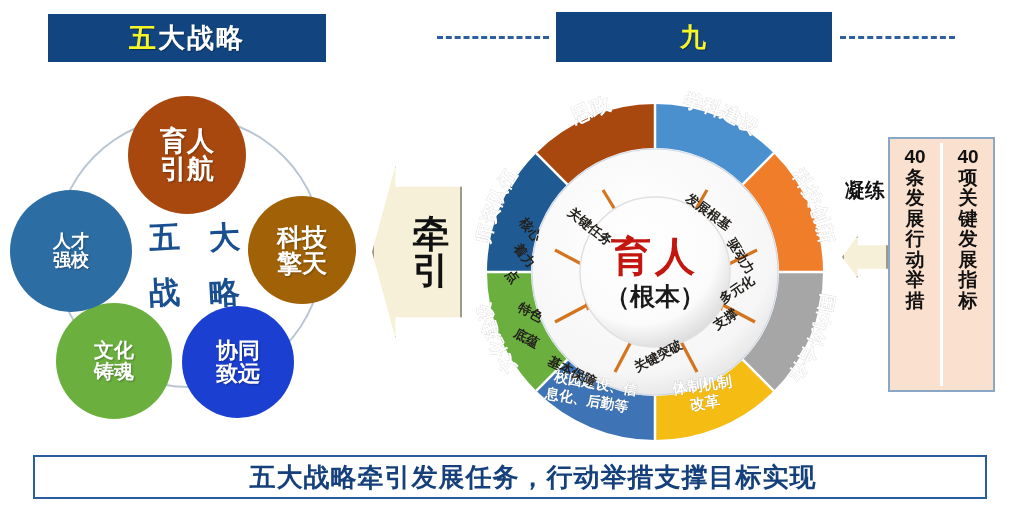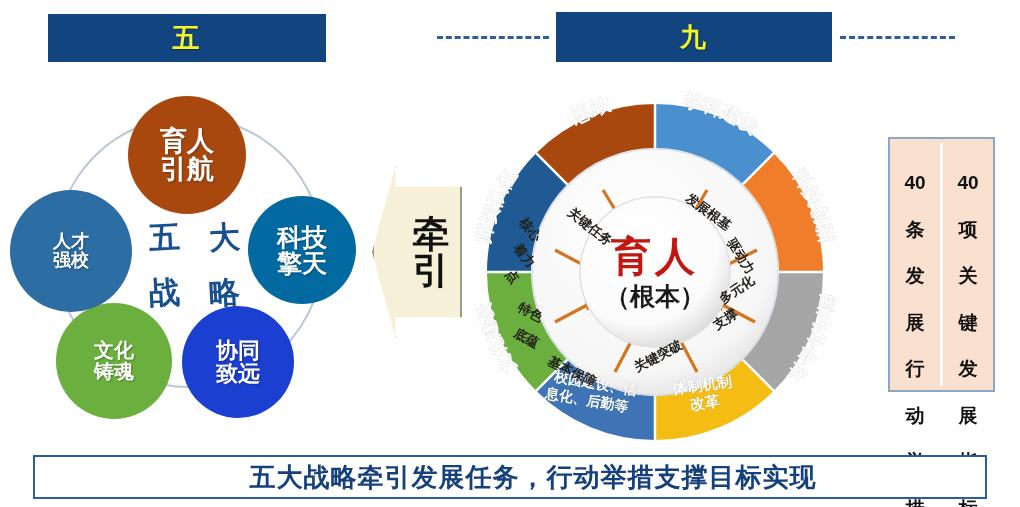--- a/index.html
+++ b/index.html
@@ -52,21 +52,21 @@
     border: 2px solid #b9c6d4; border-radius: 50%;
   }
   .bubble {
     position: absolute; border-radius: 50%;
     display: flex; flex-direction: column; align-items: center; justify-content: center;
     color: #ffffff; font-weight: bold; line-height: 1.05;
     text-shadow: 1px 1px 2px rgba(0,0,0,.3);
   }
   .bubble .l { display: block; }
   #b-top   { left: 120px; top: 8px;    width: 118px; height: 118px; background:#a8480f; font-size: 27px; }
-  #b-right { left: 240px; top: 108px;  width: 108px; height: 108px; background:#0369a1; font-size: 25px; }
+  #b-right { left: 240px; top: 108px;  width: 108px; height: 108px; background:#a16207; font-size: 25px; }
   #b-br    { left: 174px; top: 218px;  width: 112px; height: 112px; background:#1b3fd1; font-size: 22px; }
   #b-bl    { left: 48px;  top: 215px;  width: 116px; height: 116px; background:#6bb03e; font-size: 20px; }
   #b-left  { left: 2px;   top: 102px;  width: 122px; height: 122px; background:#2c6da3; font-size: 18px; }
 
   #five-center {
     position: absolute; left: 126px; top: 122px; width: 120px; height: 110px;
     display: grid; grid-template-columns: 1fr 1fr; grid-template-rows: 1fr 1fr;
     place-items: center;
     color: #1a4f8f; font-weight: bold; font-size: 31px;
     font-family: "DejaVu Serif", serif;
@@ -109,41 +109,42 @@
     position: absolute; left: 888px; top: 137px; width: 107px; height: 255px;
     border: 2px solid #8aa7c6; background: #fae0ce;
     display: flex; gap: 3px; padding: 4px 3px;
   }
   #right-panel .col {
     flex: 1; background: #fae0ce;
     display: flex; flex-direction: column; align-items: center; justify-content: flex-start;
     padding-top: 4px;
     font-weight: bold; font-size: 19px; color: #111; line-height: 1.08;
   }
-  #right-panel .col .ch { display: block; margin-top: 26px; }
+  #right-panel .col .ch { display: block; }
   #right-panel .divider { width: 3px; background: #ffffff; }
 
   #ningliang-wrap { position: absolute; left: 842px; top: 180px; width: 48px; height: 130px; }
   #ningliang-txt {
     position: absolute; left: 0; top: 0; width: 46px;
     font-size: 20px; font-weight: bold; color: #111; text-align: center; line-height: 1.05;
   }
   #ningliang-arrow {
     position: absolute; left: 0; top: 56px; width: 46px; height: 42px;
     background: #f7f0d8; border: 2px solid #9b9b8c;
     clip-path: polygon(100% 22%, 34% 22%, 34% 0%, 0% 50%, 34% 100%, 34% 78%, 100% 78%);
   }
 </style>
 </head>
 <body>
 
 <div id="stage">
 
   <div id="title-left" class="banner-blue">
     <span class="hl">五</span>
+      <span class="rest">大战略</span>
   </div>
 
   <div id="dash-left" class="dash"></div>
   <div id="title-right" class="banner-blue">
     <span class="hl">九</span>
   </div>
   <div id="dash-right" class="dash"></div>
 
   <div id="five">
     <div class="ringline"></div>
@@ -313,20 +314,24 @@
         <text transform="translate(92,292) rotate(26)">基本保障</text>
         <text transform="translate(62,238) rotate(28)">特色</text>
         <text transform="translate(58,264) rotate(28)">底蕴</text>
         <text transform="translate(64,150) rotate(52)">核心</text>
         <text transform="translate(58,176) rotate(52)">着力</text>
         <text transform="translate(50,202) rotate(52)">点</text>
       </g>
     </svg>
   </div>
 
+  <div id="ningliang-wrap">
+    <div id="ningliang-txt">凝练</div>
+    <div id="ningliang-arrow"></div>
+  </div>
 
   <div id="right-panel">
     <div class="col">
       <span class="ch">40</span>
       <span class="ch">条</span>
       <span class="ch">发</span>
       <span class="ch">展</span>
       <span class="ch">行</span>
       <span class="ch">动</span>
       <span class="ch">举</span>

